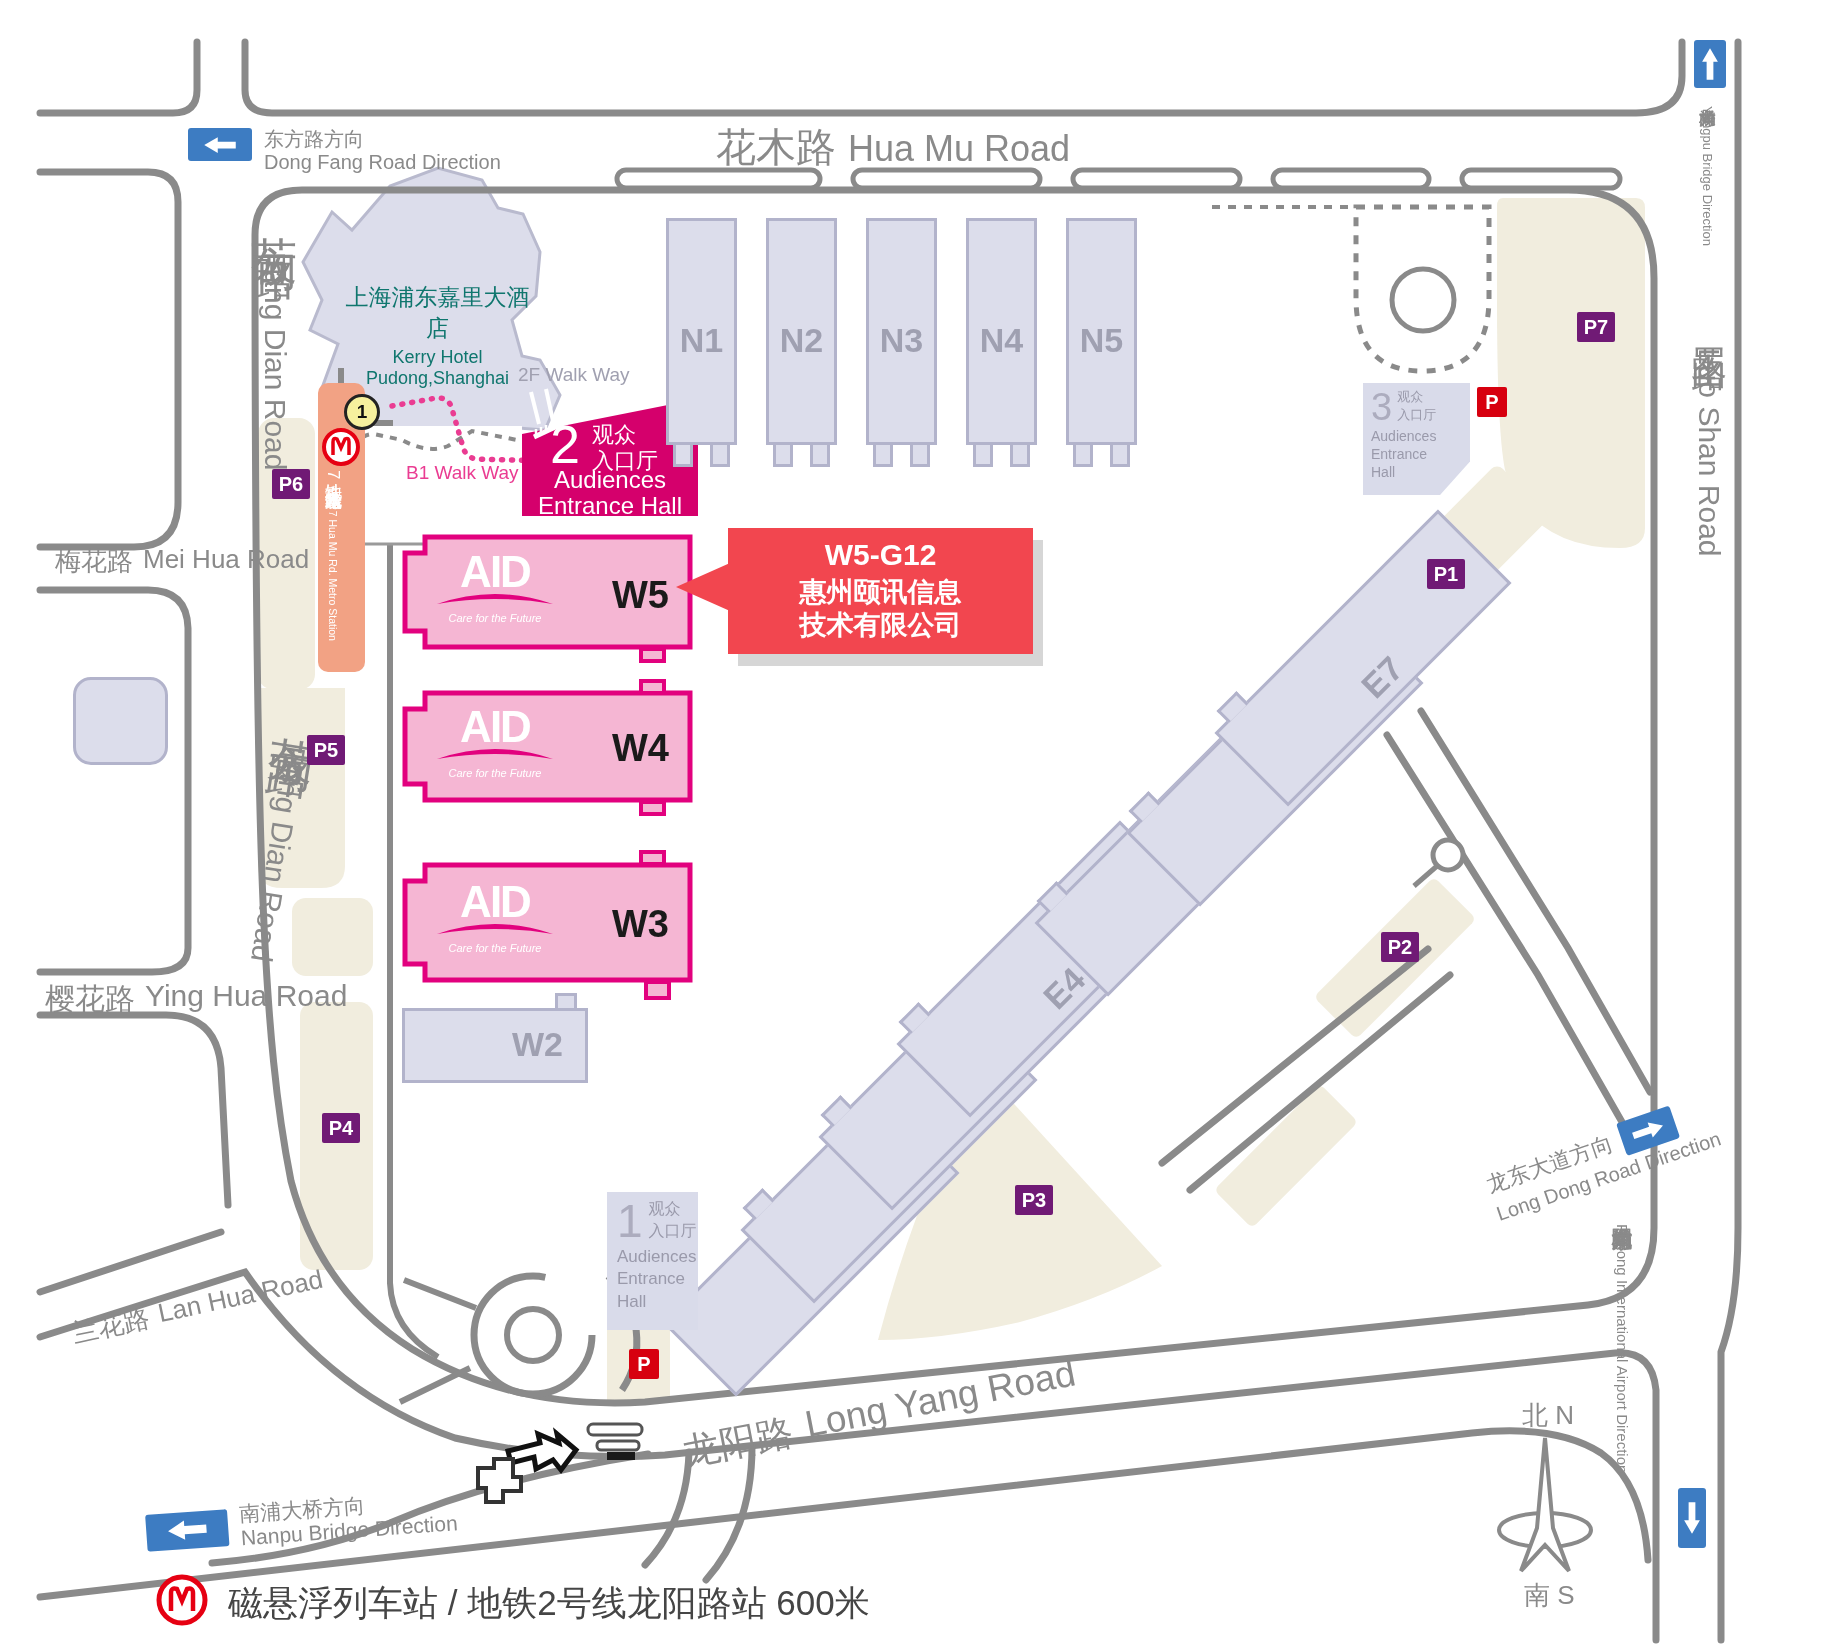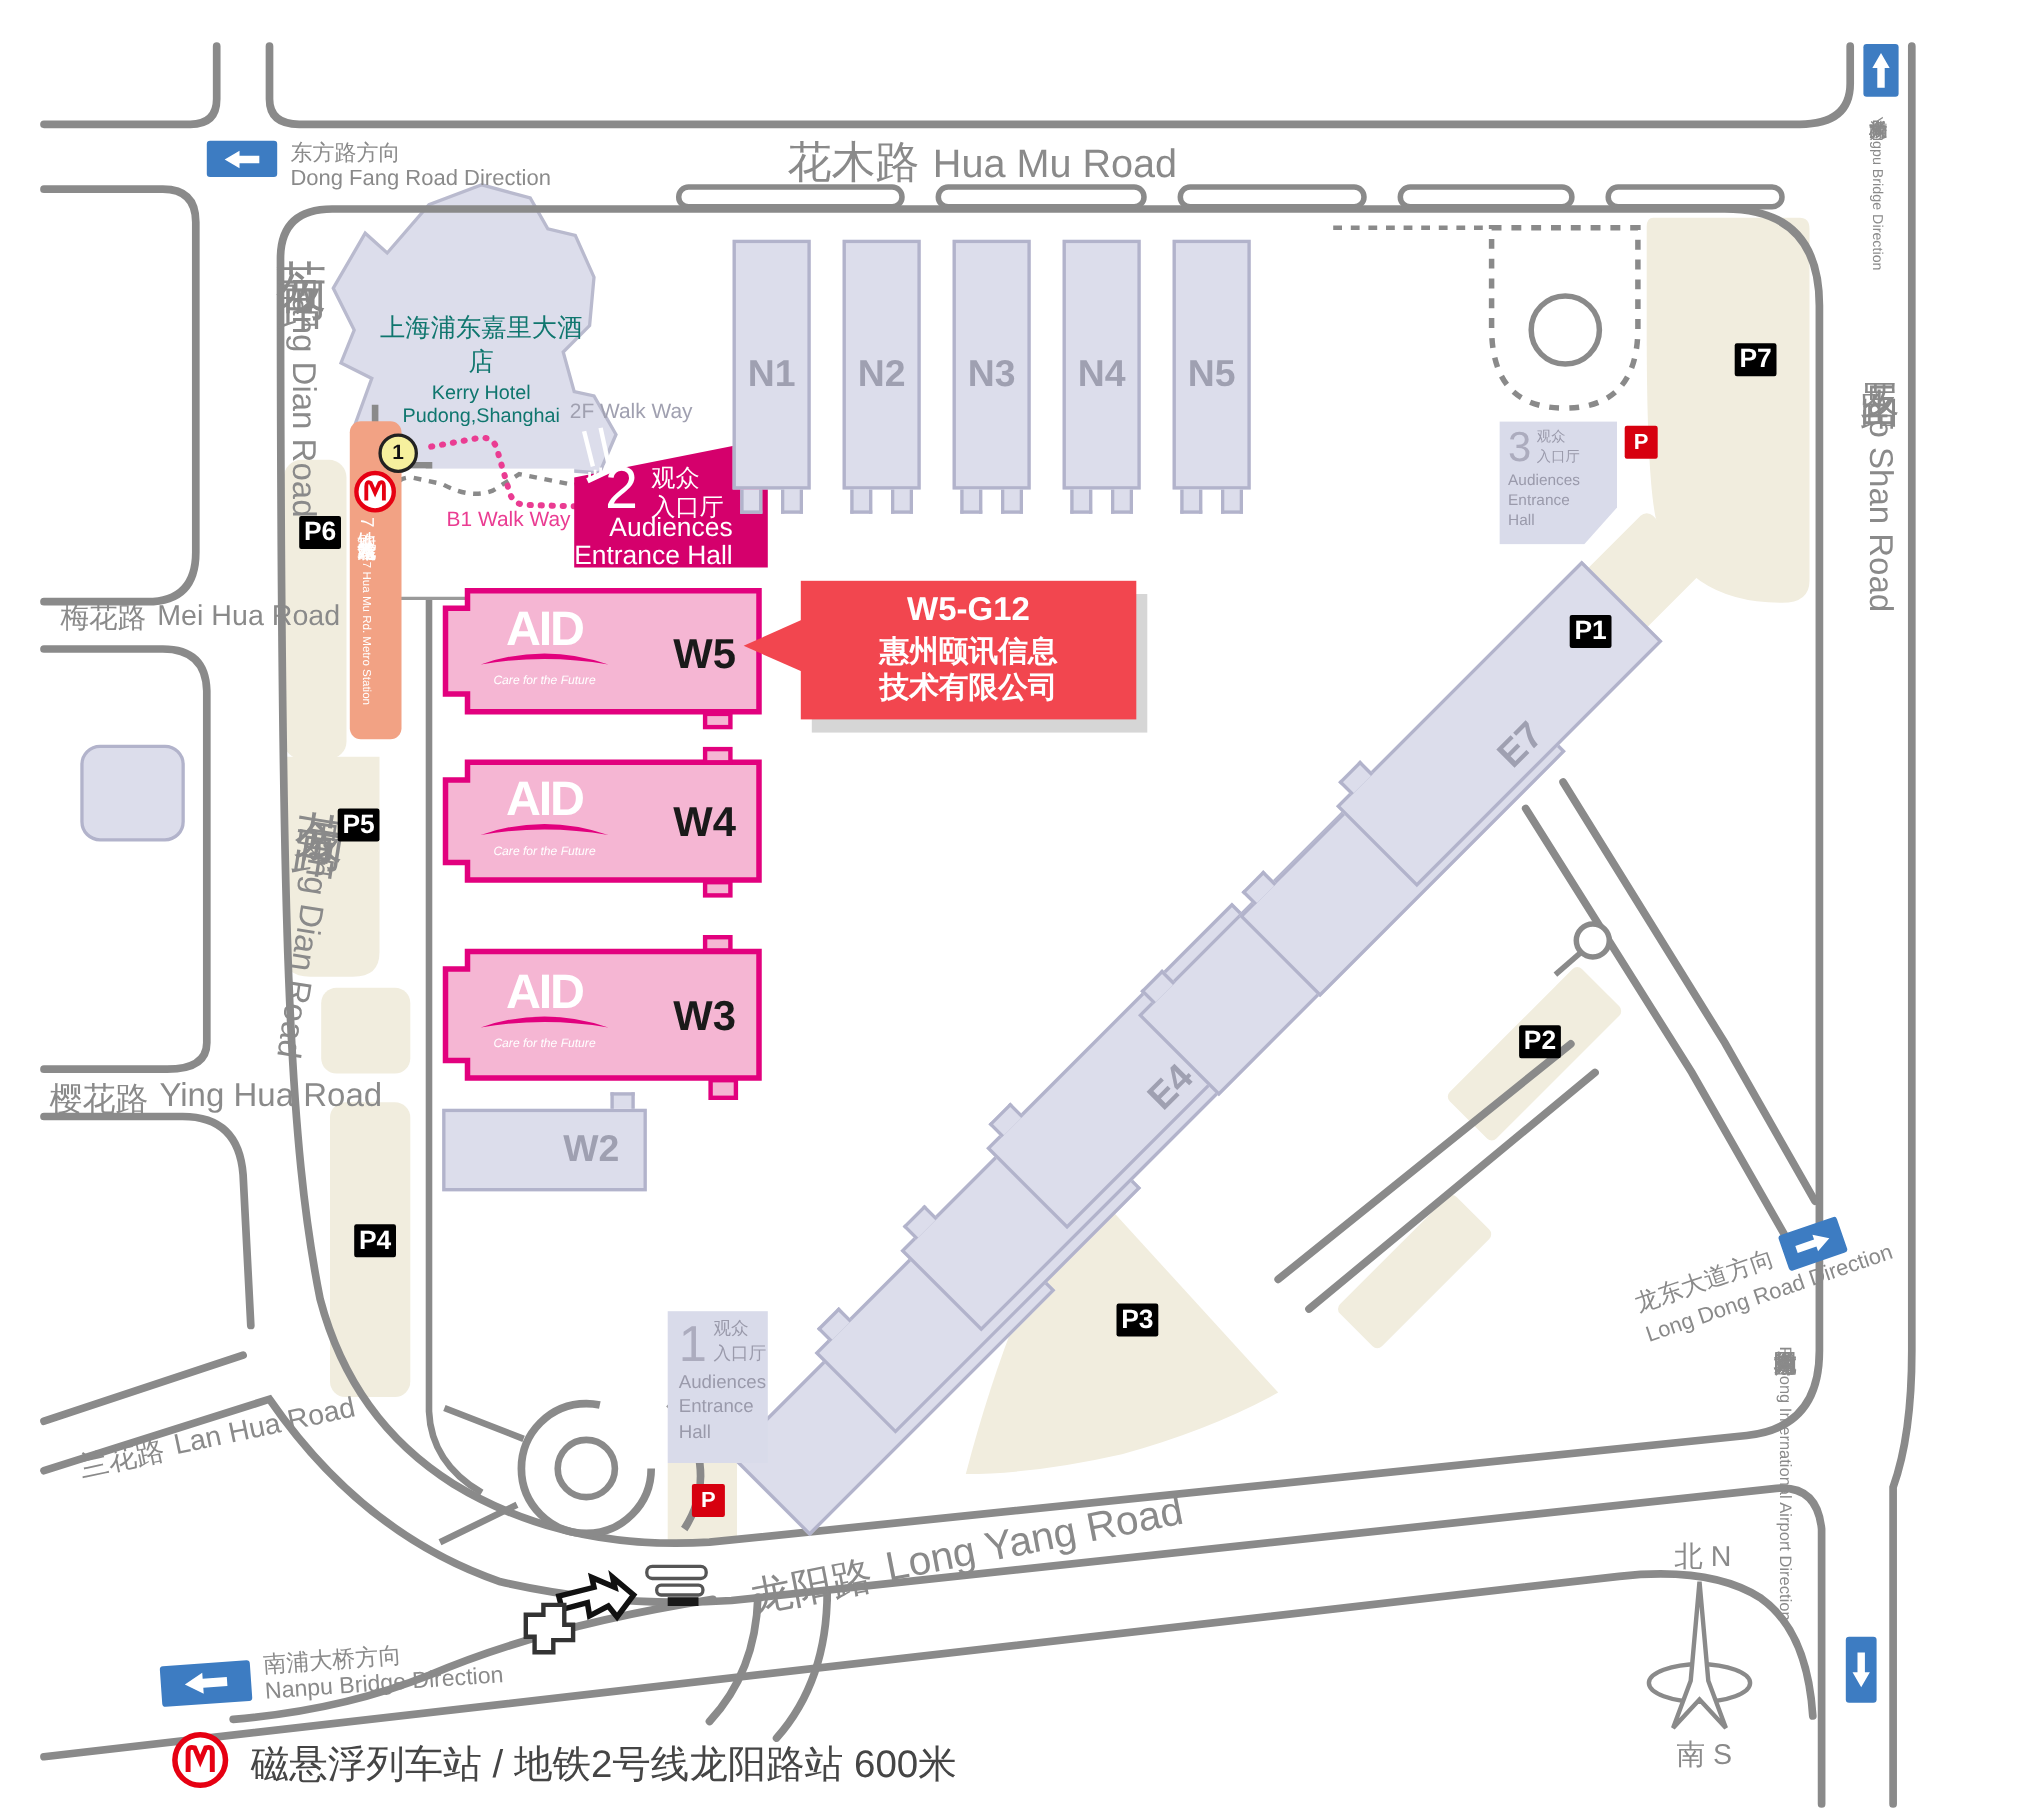--- a/index.html
+++ b/index.html
@@ -13,22 +13,22 @@
   .hallN{position:absolute;width:65px;height:221px;background:#DCDDEB;border:3px solid #B2B3CB;}
   .hallG{position:absolute;background:#DCDDEB;border:3px solid #B2B3CB;}
   .hall-lbl{color:#9FA0B1;font-weight:bold;font-size:34px;}
   .nlbl{position:absolute;left:0;right:0;top:100px;text-align:center;}
   .ntab{position:absolute;width:14px;height:19px;background:#DCDDEB;border:3px solid #B2B3CB;border-top:none;bottom:-25px;}
   .wtab{position:absolute;width:16px;height:12px;background:#DCDDEB;border:3px solid #B2B3CB;border-bottom:none;top:-18px;right:8px;}
   .hallE{position:absolute;width:310px;height:98px;background:#DCDDEB;border:3px solid #B2B3CB;transform:rotate(-45deg);}
   .hallE .hall-lbl{position:absolute;bottom:2px;left:0;right:0;text-align:center;}
   .etab{position:absolute;top:-17px;left:14px;width:22px;height:14px;background:#DCDDEB;border:3px solid #B2B3CB;border-bottom:none;}
   
-  .pbox{position:absolute;width:38px;height:30px;background:#000000;color:#fff;font-weight:bold;
-        font-size:24px;display:flex;align-items:center;justify-content:center;border-radius:2px;}
+  .pbox{position:absolute;width:38px;height:30px;background:#701a75;color:#fff;font-weight:bold;
+        font-size:20px;display:flex;align-items:center;justify-content:center;border-radius:2px;}
   .pred{position:absolute;width:30px;height:30px;background:#D7000F;color:#fff;font-weight:bold;
         font-size:20px;display:flex;align-items:center;justify-content:center;border-radius:2px;}
   
   .bluebox{background:#3D7CC2;display:flex;align-items:center;justify-content:center;}
   
   .ent{position:absolute;background:#D9DBEA;color:#9A9AAB;}
   .ent .num{color:#ACACBE;font-weight:normal;}
   
   .callout{position:absolute;left:728px;top:528px;width:305px;height:126px;background:#F2464F;
            box-shadow:10px 12px 0 rgba(0,0,0,0.16);color:#fff;text-align:center;}
@@ -363,21 +363,21 @@
   <div class="pbox" style="left:272px;top:469px;">P6</div>
   <div class="pbox" style="left:1577px;top:312px;">P7</div>
   <div class="pred" style="left:1477px;top:387px;">P</div>
   <div class="pred" style="left:629px;top:1349px;">P</div>
 
   <div class="abs" style="left:522px;top:396px;width:176px;height:124px;color:#fff;">
     <span class="abs" style="left:28px;top:17px;font-size:54px;font-weight:normal;">2</span>
     <span class="abs" style="left:70px;top:24px;font-size:22px;">观众</span>
     <span class="abs" style="left:70px;top:50px;font-size:22px;">入口厅</span>
     <div class="abs" style="left:0;top:70px;width:100%;text-align:center;font-size:24px;">Audiences</div>
-    <div class="abs" style="left:0;top:96px;width:100%;font-size:24px;">Entrance Hall</div>
+    <div class="abs" style="left:0;top:96px;width:100%;text-align:center;font-size:24px;">Entrance Hall</div>
   </div>
 
   <div class="ent" style="left:607px;top:1192px;width:91px;height:138px;padding:6px 0 0 10px;box-sizing:border-box;">
     <div style="display:flex;gap:6px;align-items:flex-start;">
       <span class="num" style="font-size:46px;line-height:1;">1</span>
       <span style="font-size:16px;line-height:1.4;">
         <span style="display:block;">观众</span>
         <span style="display:block;">入口厅</span>
       </span>
     </div>

